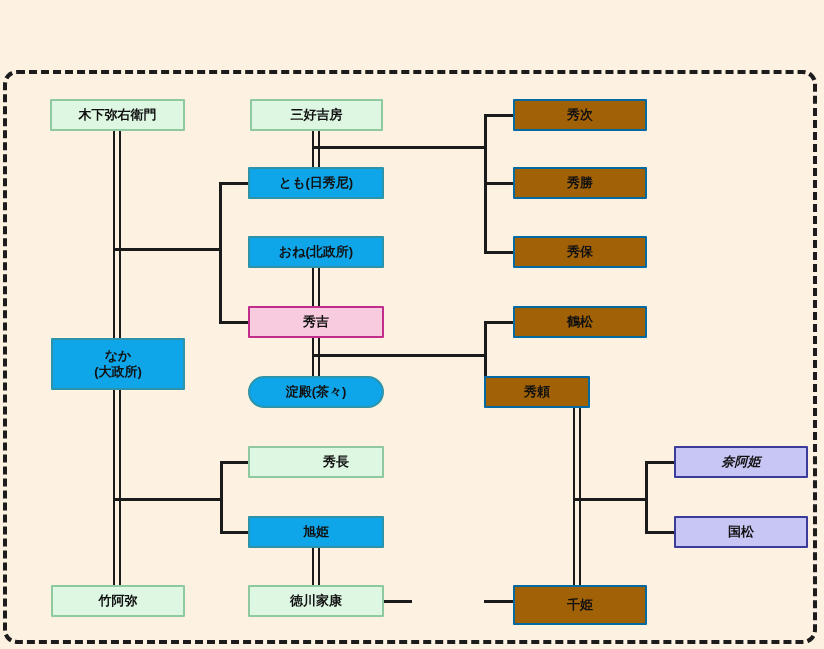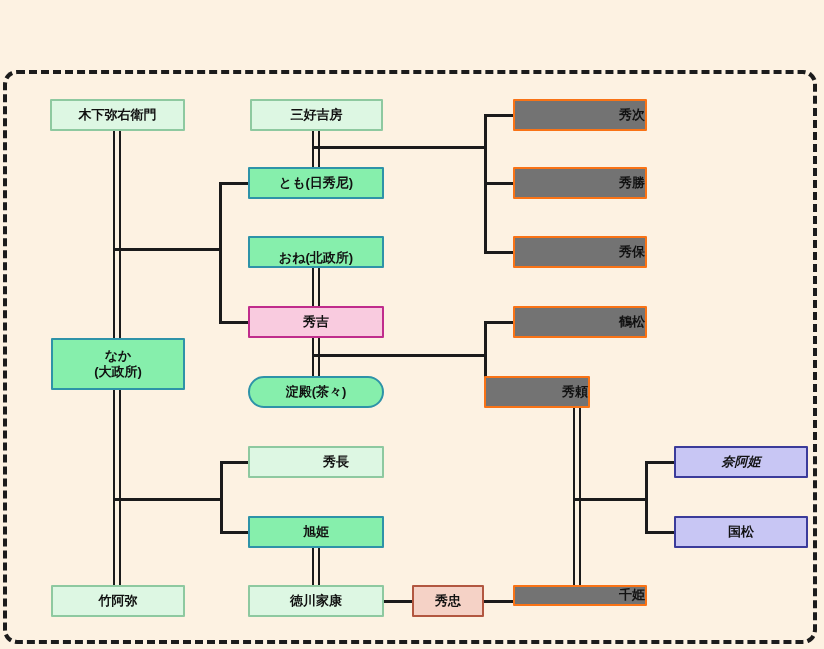--- a/index.html
+++ b/index.html
@@ -34,23 +34,23 @@
     justify-content: center;
     text-align: center;
     font-size: 13px;
     font-weight: bold;
     line-height: 1.25;
     white-space: pre-line;
     border-radius: 1px;
     z-index: 2;
   }
   .green  { background: #ddf7e3; border: 2px solid #8ec9a0; }
-  .blue   { background: #86efac; border: 2px solid #2e93a8; }
+  .blue   { background: #0ea5e9; border: 2px solid #2e93a8; }
   .pink   { background: #f9cbdf; border: 2px solid #c02d8c; }
-  .tan    { background: #737373; border: 2px solid #f97316; justify-content: flex-end; }
+  .tan    { background: #a16207; border: 2px solid #0369a1; }
   .salmon { background: #f5d2c6; border: 2px solid #b25740; }
   .purple { background: #c8c6f4; border: 2px solid #3b3b9a; }
   .hl { position: absolute; height: 3px; background: #1b1b1b; z-index: 1; }
   .vl { position: absolute; width: 3px;  background: #1b1b1b; z-index: 1; }
   .vd {
     position: absolute; width: 8px;
     border-left: 2.5px solid #1b1b1b;
     border-right: 2.5px solid #1b1b1b;
     z-index: 1;
   }
@@ -100,35 +100,34 @@
   <div class="hl" style="left:384px; top:600px; width:28px;"></div>
   <div class="hl" style="left:484px; top:600px; width:29px;"></div>
 
   <div class="node green" style="left:50px;  top:99px;  width:135px; height:32px;"><span>木下弥右衛門</span></div>
   <div class="node green" style="left:250px; top:99px;  width:133px; height:32px;"><span>三好吉房</span></div>
   <div class="node tan" style="left:513px; top:99px;  width:134px; height:32px;"><span>秀次</span></div>
 
   <div class="node blue" style="left:248px; top:167px; width:136px; height:32px;"><span>とも(日秀尼)</span></div>
   <div class="node tan" style="left:513px; top:167px; width:134px; height:32px;"><span>秀勝</span></div>
 
-  <div class="node blue" style="left:248px; top:236px; width:136px; height:32px;align-items:flex-end;"><span>おね(北政所)</span></div>
+  <div class="node blue" style="left:248px; top:236px; width:136px; height:32px;"><span>おね(北政所)</span></div>
   <div class="node tan" style="left:513px; top:236px; width:134px; height:32px;"><span>秀保</span></div>
 
   <div class="node pink" style="left:248px; top:306px; width:136px; height:32px;"><span>秀吉</span></div>
   <div class="node tan" style="left:513px; top:306px; width:134px; height:32px;"><span>鶴松</span></div>
 
   <div class="node blue" style="left:51px;  top:338px; width:134px; height:52px;"><span>なか
 (大政所)</span></div>
   <div class="node blue" style="left:248px; top:376px; width:136px; height:32px;border-radius:16px;"><span>淀殿(茶々)</span></div>
   <div class="node tan" style="left:484px; top:376px; width:106px; height:32px;"><span>秀頼</span></div>
 
   <div class="node green" style="left:248px; top:446px; width:136px; height:32px;padding-left:40px;"><span>秀長</span></div>
   <div class="node purple" style="left:674px; top:446px; width:134px; height:32px;font-style:italic;"><span>奈阿姫</span></div>
 
   <div class="node blue" style="left:248px; top:516px; width:136px; height:32px;"><span>旭姫</span></div>
   <div class="node purple" style="left:674px; top:516px; width:134px; height:32px;"><span>国松</span></div>
 
   <div class="node green" style="left:51px;  top:585px; width:134px; height:32px;"><span>竹阿弥</span></div>
   <div class="node green" style="left:248px; top:585px; width:136px; height:32px;"><span>徳川家康</span></div>
-  <div class="node salmon" style="left:412px; top:585px; width:72px;  height:32px;"><span>秀忠</span></div>
-  <div class="node tan" style="left:513px; top:585px; width:134px; height:21px;"><span>千姫</span></div>
+  <div class="node tan" style="left:513px; top:585px; width:134px; height:40px;"><span>千姫</span></div>
 
 </div>
 
 </body></html>

